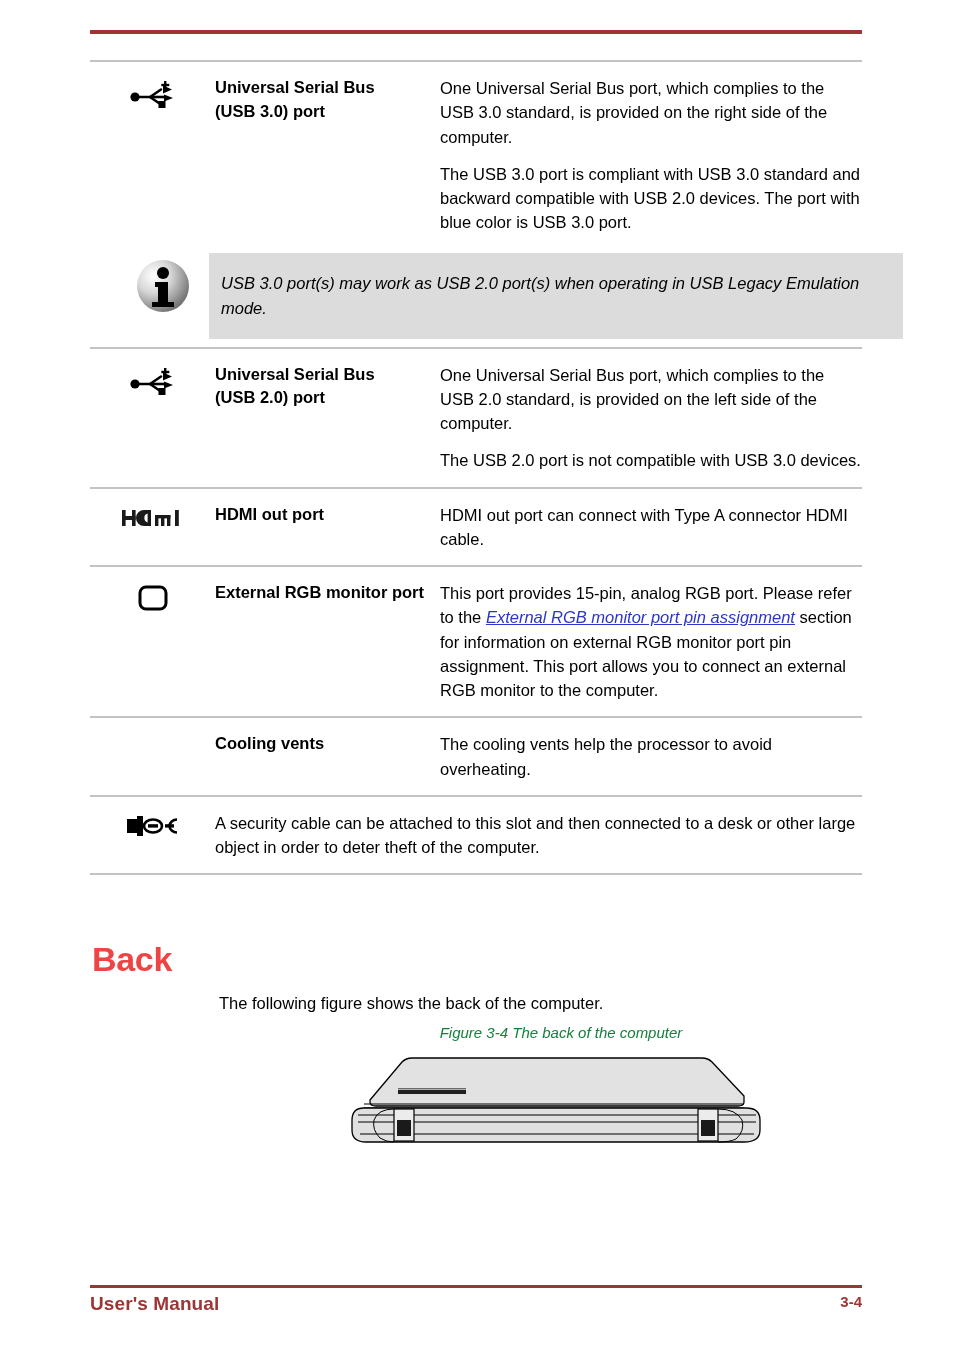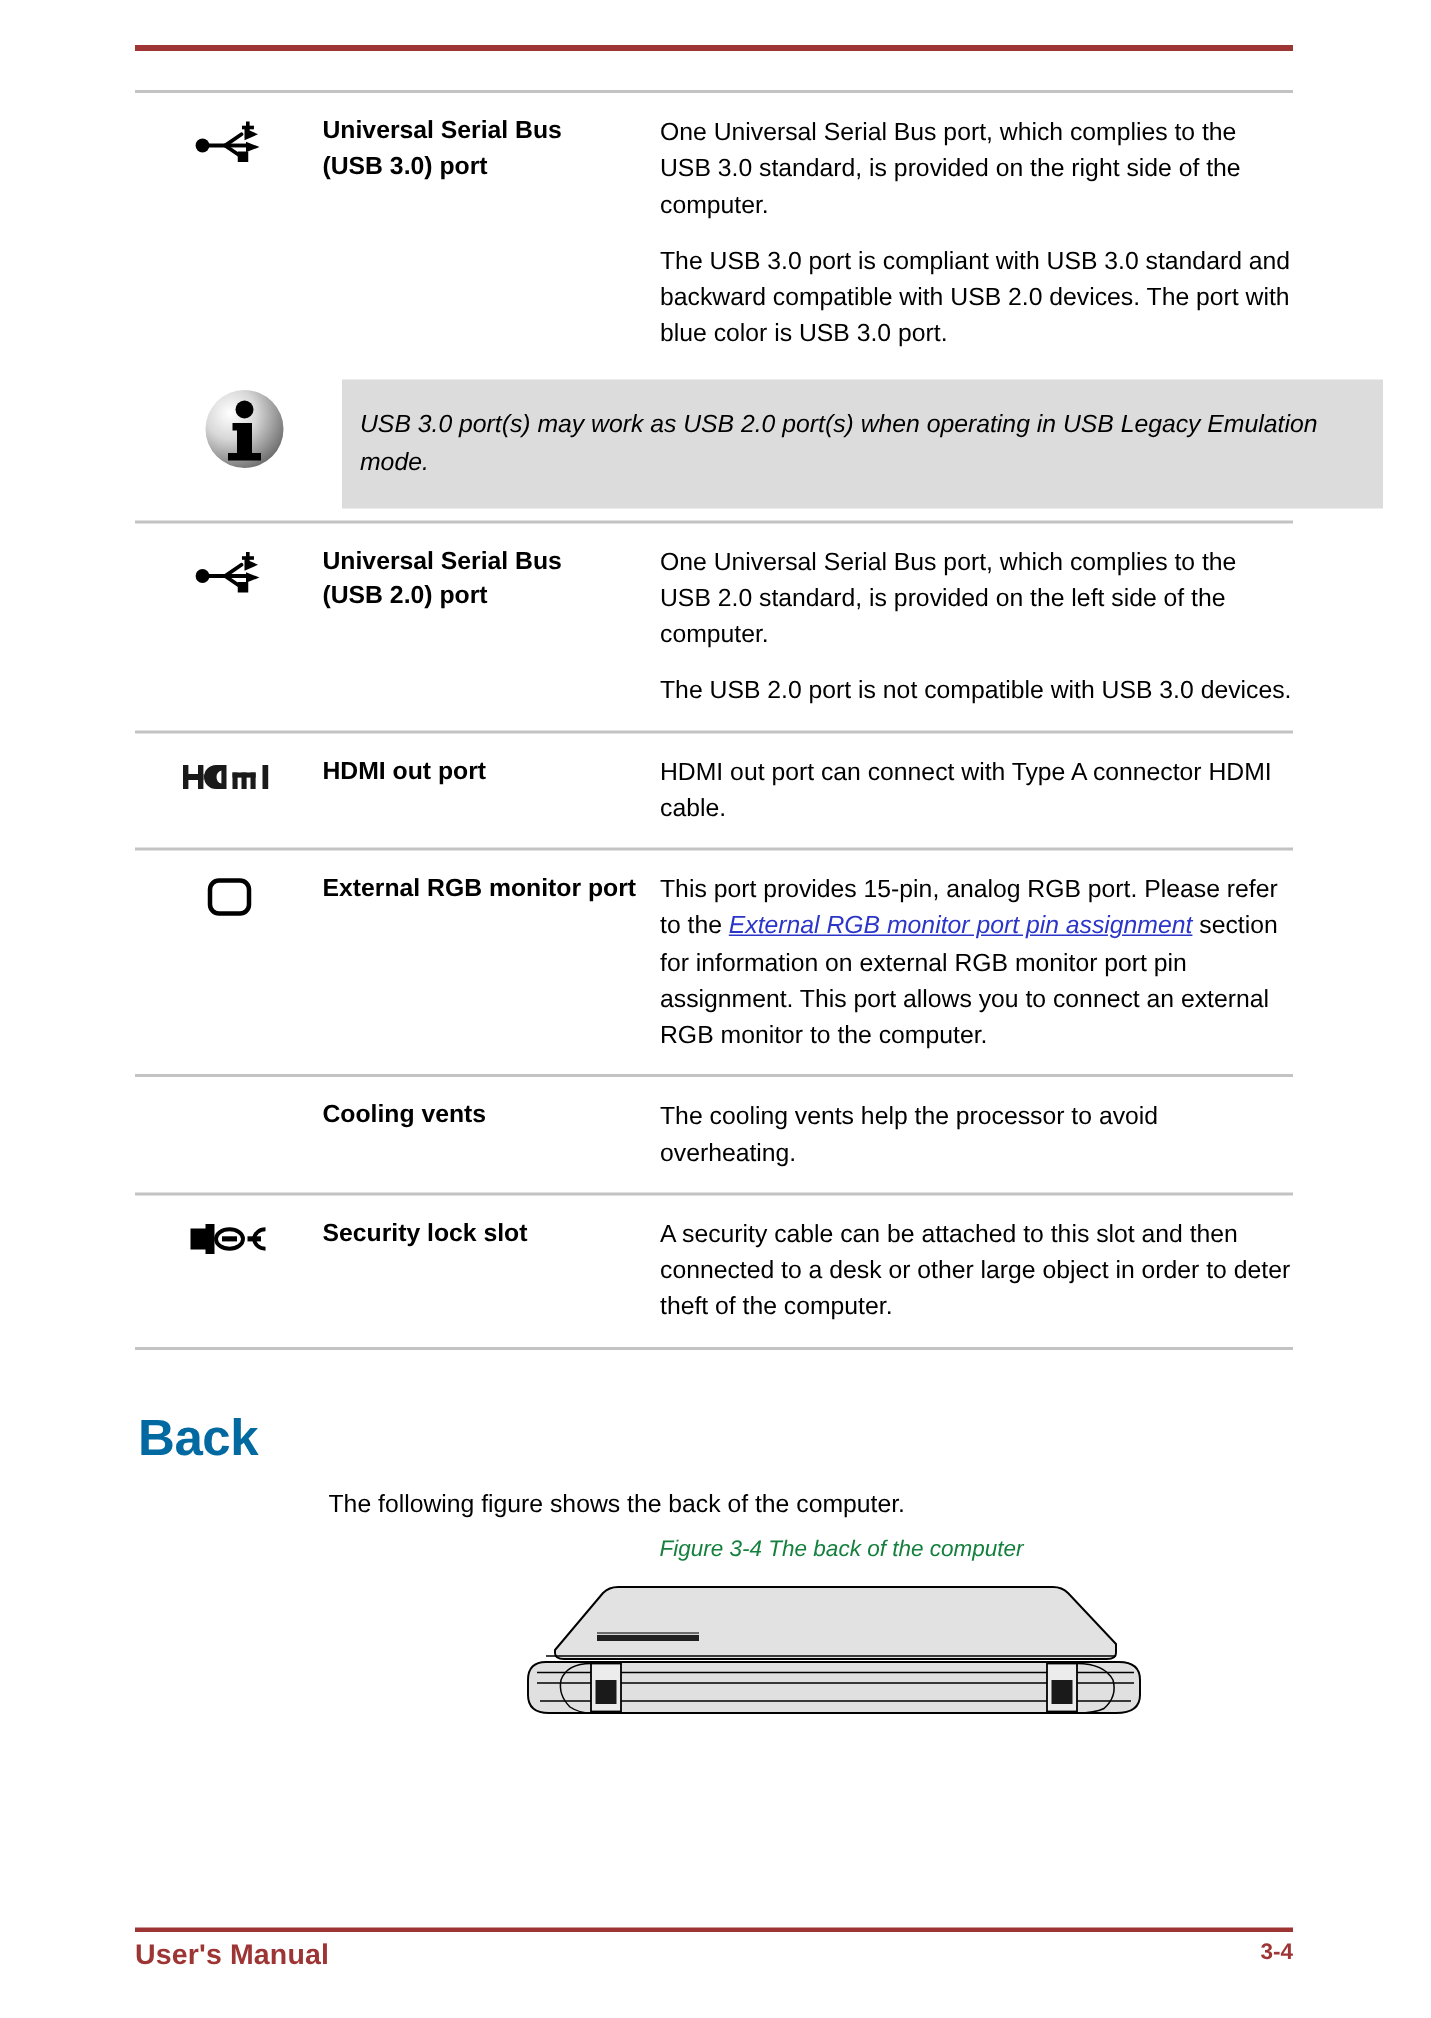--- a/index.html
+++ b/index.html
@@ -127,21 +127,21 @@
   .icon-lock { width: 56px; height: 22px; display:block; }
   .icon-info { width: 56px; height: 56px; display:block; }
 
   
   .h1-back {
     position: absolute;
     left: 92px; top: 940px;
     margin: 0;
     font-size: 34px;
     font-weight: bold;
-    color: #0369a1;
+    color: #ef4444;
     letter-spacing: -0.3px;
   }
   .back-intro {
     position: absolute;
     left: 219px; top: 992px;
     font-size: 16.5px;
     line-height: 1.45;
   }
   .fig-caption {
     position: absolute;
@@ -270,23 +270,20 @@
 
     <div class="srow last">
       <div class="col-icon">
         <svg class="icon-lock" viewBox="0 0 56 22">
           <polygon points="2,4 12,4 12,1 18,1 18,21 12,21 12,18 2,18" fill="#000"></polygon>
           <ellipse cx="28" cy="11" rx="9" ry="6.5" fill="none" stroke="#000" stroke-width="2.6"></ellipse>
           <rect x="23" y="9.2" width="10" height="3.4" fill="#000"></rect>
           <path d="M52 4.5 a7.5 6.5 0 1 0 0 13" fill="none" stroke="#000" stroke-width="2.6"></path>
           <rect x="40" y="9.2" width="9" height="3.4" fill="#000"></rect>
         </svg>
-      </div>
-      <div class="col-name">
-        <span>Security lock slot</span>
       </div>
       <div class="col-desc">
         <p>A security cable can be attached to this slot and then connected to a desk or other large object in order to deter theft of the computer.</p>
       </div>
     </div>
 
   </div>
 
   <div class="note-icon-wrap" style="top:258px;">
     <svg class="icon-info" viewBox="0 0 56 56">
@@ -296,21 +293,21 @@
           <stop offset="42%" stop-color="#d8d8d8"></stop>
           <stop offset="75%" stop-color="#9a9a9a"></stop>
           <stop offset="100%" stop-color="#6a6a6a"></stop>
         </radialGradient>
       </defs>
       <circle cx="28" cy="28" r="26" fill="url(#infoGrad)"></circle>
       <circle cx="28" cy="15" r="6" fill="#000"></circle>
       <path d="M20 24 H33 V44 H39 V49 H17 V44 H23 V29 H20 Z" fill="#000"></path>
     </svg>
   </div>
-  <div class="note-box" style="top:253px;margin-left:19px;">
+  <div class="note-box" style="top:253px;">
     <span>USB 3.0 port(s) may work as USB 2.0 port(s) when operating in USB Legacy Emulation mode.</span>
   </div>
 
   <h1 class="h1-back">Back</h1>
   <div class="back-intro">The following figure shows the back of the computer.</div>
   <div class="fig-caption">Figure 3-4 The back of the computer</div>
 
   <div class="fig-wrap">
     <svg viewBox="0 0 440 100" width="440" height="100">
 

